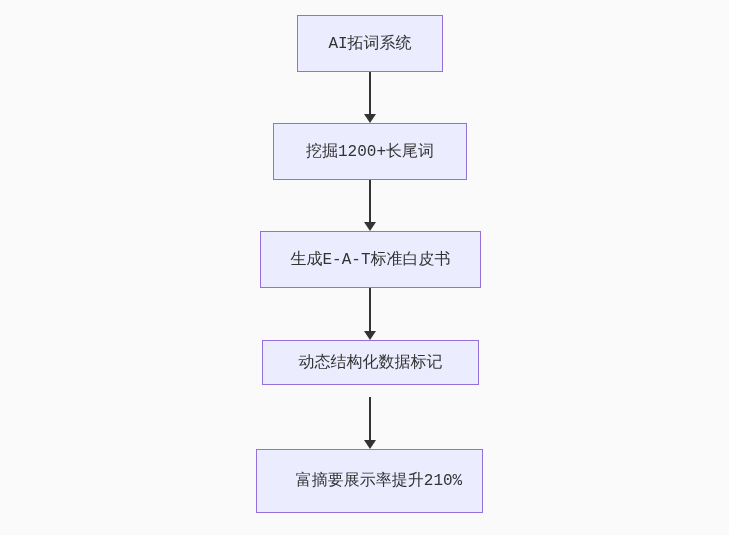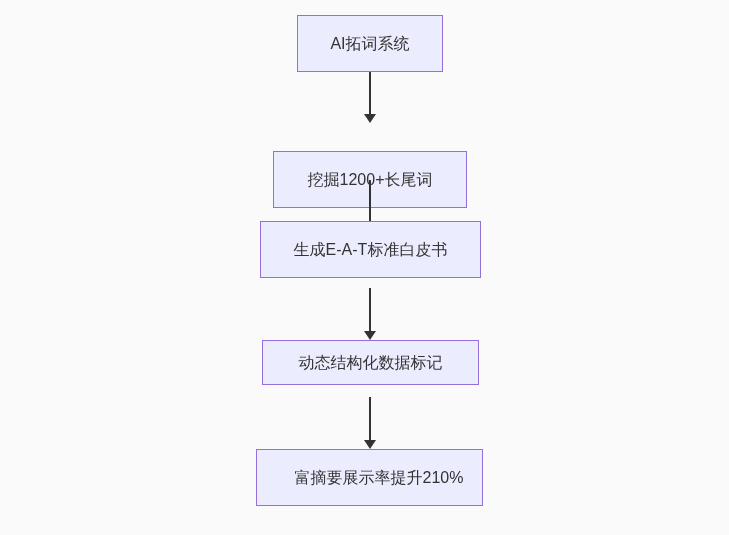--- a/index.html
+++ b/index.html
@@ -6,42 +6,42 @@
     margin: 0;
     padding: 0;
     background: #fafafa;
   }
   .stage {
     position: relative;
     width: 729px;
     height: 535px;
     background: #fafafa;
     overflow: hidden;
-    font-family: Liberation Sans, sans-serif;
+    font-family: Liberation Mono, monospace;
   }
   .node {
     position: absolute;
     box-sizing: border-box;
     background: #ECECFF;
     border: 1px solid #9370DB;
     display: flex;
     align-items: center;
     justify-content: center;
   }
   .node-label {
     color: #333333;
     font-size: 16px;
     line-height: 1;
     white-space: nowrap;
   }
   .n1 { left: 297px; top: 15px;  width: 146px; height: 57px; }
-  .n2 { left: 273px; top: 123px; width: 194px; height: 57px; margin-top: 28px; }
-  .n3 { left: 260px; top: 221px; width: 221px; height: 57px; }
+  .n2 { left: 273px; top: 123px; width: 194px; height: 57px; }
+  .n3 { left: 260px; top: 231px; width: 221px; height: 57px; }
   .n4 { left: 262px; top: 340px; width: 217px; height: 45px; }
-  .n5 { left: 256px; top: 449px; width: 227px; height: 57px; padding-left: 19px; }
+  .n5 { left: 256px; top: 449px; width: 227px; height: 64px; padding-left: 19px; }
 
   .edge {
     position: absolute;
     left: 364px;
     width: 12px;
   }
   .e1 { top: 72px;  height: 51px; }
   .e2 { top: 180px; height: 51px; }
   .e3 { top: 288px; height: 52px; }
   .e4 { top: 397px; height: 52px; }

